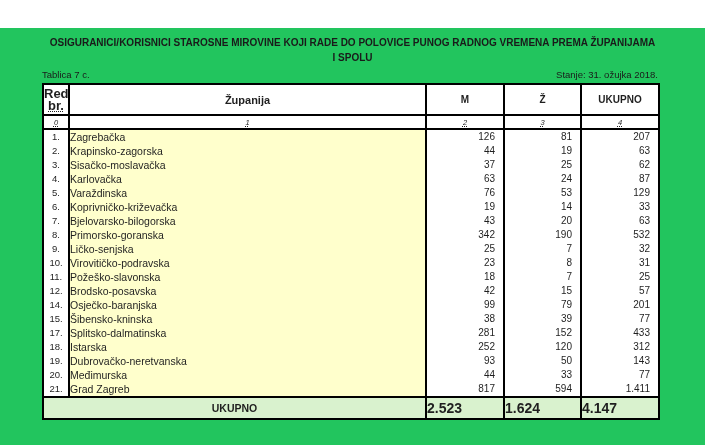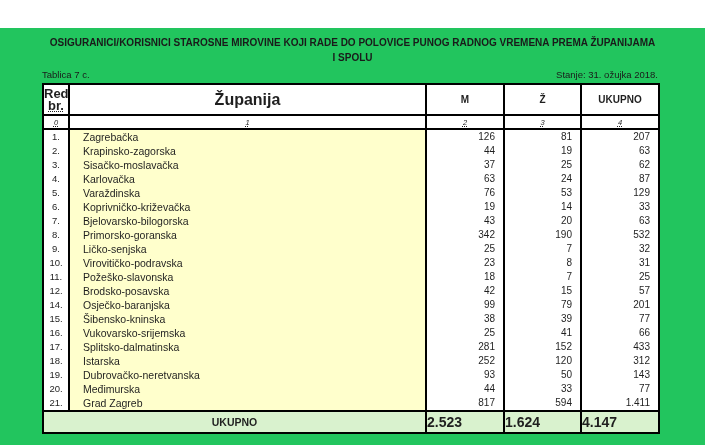--- a/index.html
+++ b/index.html
@@ -61,21 +61,21 @@
   }
   thead tr.hdr th{
     height:29px;
     font-weight:bold;
     font-size:10px;
     text-align:center;
     vertical-align:middle;
     border-bottom:2px solid var(--border-color);
     background:#ffffff;
   }
-  thead tr.hdr th.h-zupanija{font-size:16px;}
+  thead tr.hdr th.h-zupanija{font-size:11px;}
   .redbr-line{display:block;line-height:12px;font-size:13px;}
   .redbr-line.u{text-decoration:underline dotted 1px;}
   thead tr.sub td{
     height:12px;
     font-size:7.5px;
     font-style:italic;
     text-align:center;
     vertical-align:middle;
     text-decoration:underline dotted 1px;
     border-bottom:2px solid var(--border-color);
@@ -84,21 +84,21 @@
   tbody td{
     height:14px;
     line-height:14px;
     border-top:none;
     border-bottom:none;
     vertical-align:middle;
   }
   tbody td.col-num{text-align:center;font-size:9.5px;background:#ffffff;}
   tbody td.col-county{
     text-align:left;
-    padding-left:13px;
+    padding-left:0;
     background:var(--county-bg);
     font-size:10.5px;
   }
   tbody td.col-val{text-align:right;padding-right:8px;background:#ffffff;}
   tfoot td{
     height:20px;
     font-weight:bold;
     border-top:2px solid var(--border-color);
     background:var(--total-bg);
     vertical-align:middle;
@@ -241,27 +241,20 @@
           <td class="col-val">201</td>
         </tr>
         <tr>
           <td class="col-num">15.</td>
           <td class="col-county">Šibensko-kninska</td>
           <td class="col-val">38</td>
           <td class="col-val">39</td>
           <td class="col-val">77</td>
         </tr>
         <tr>
-          <td class="col-num">16.</td>
-          <td class="col-county">Vukovarsko-srijemska</td>
-          <td class="col-val">25</td>
-          <td class="col-val">41</td>
-          <td class="col-val">66</td>
-        </tr>
-        <tr>
           <td class="col-num">17.</td>
           <td class="col-county">Splitsko-dalmatinska</td>
           <td class="col-val">281</td>
           <td class="col-val">152</td>
           <td class="col-val">433</td>
         </tr>
         <tr>
           <td class="col-num">18.</td>
           <td class="col-county">Istarska</td>
           <td class="col-val">252</td>

